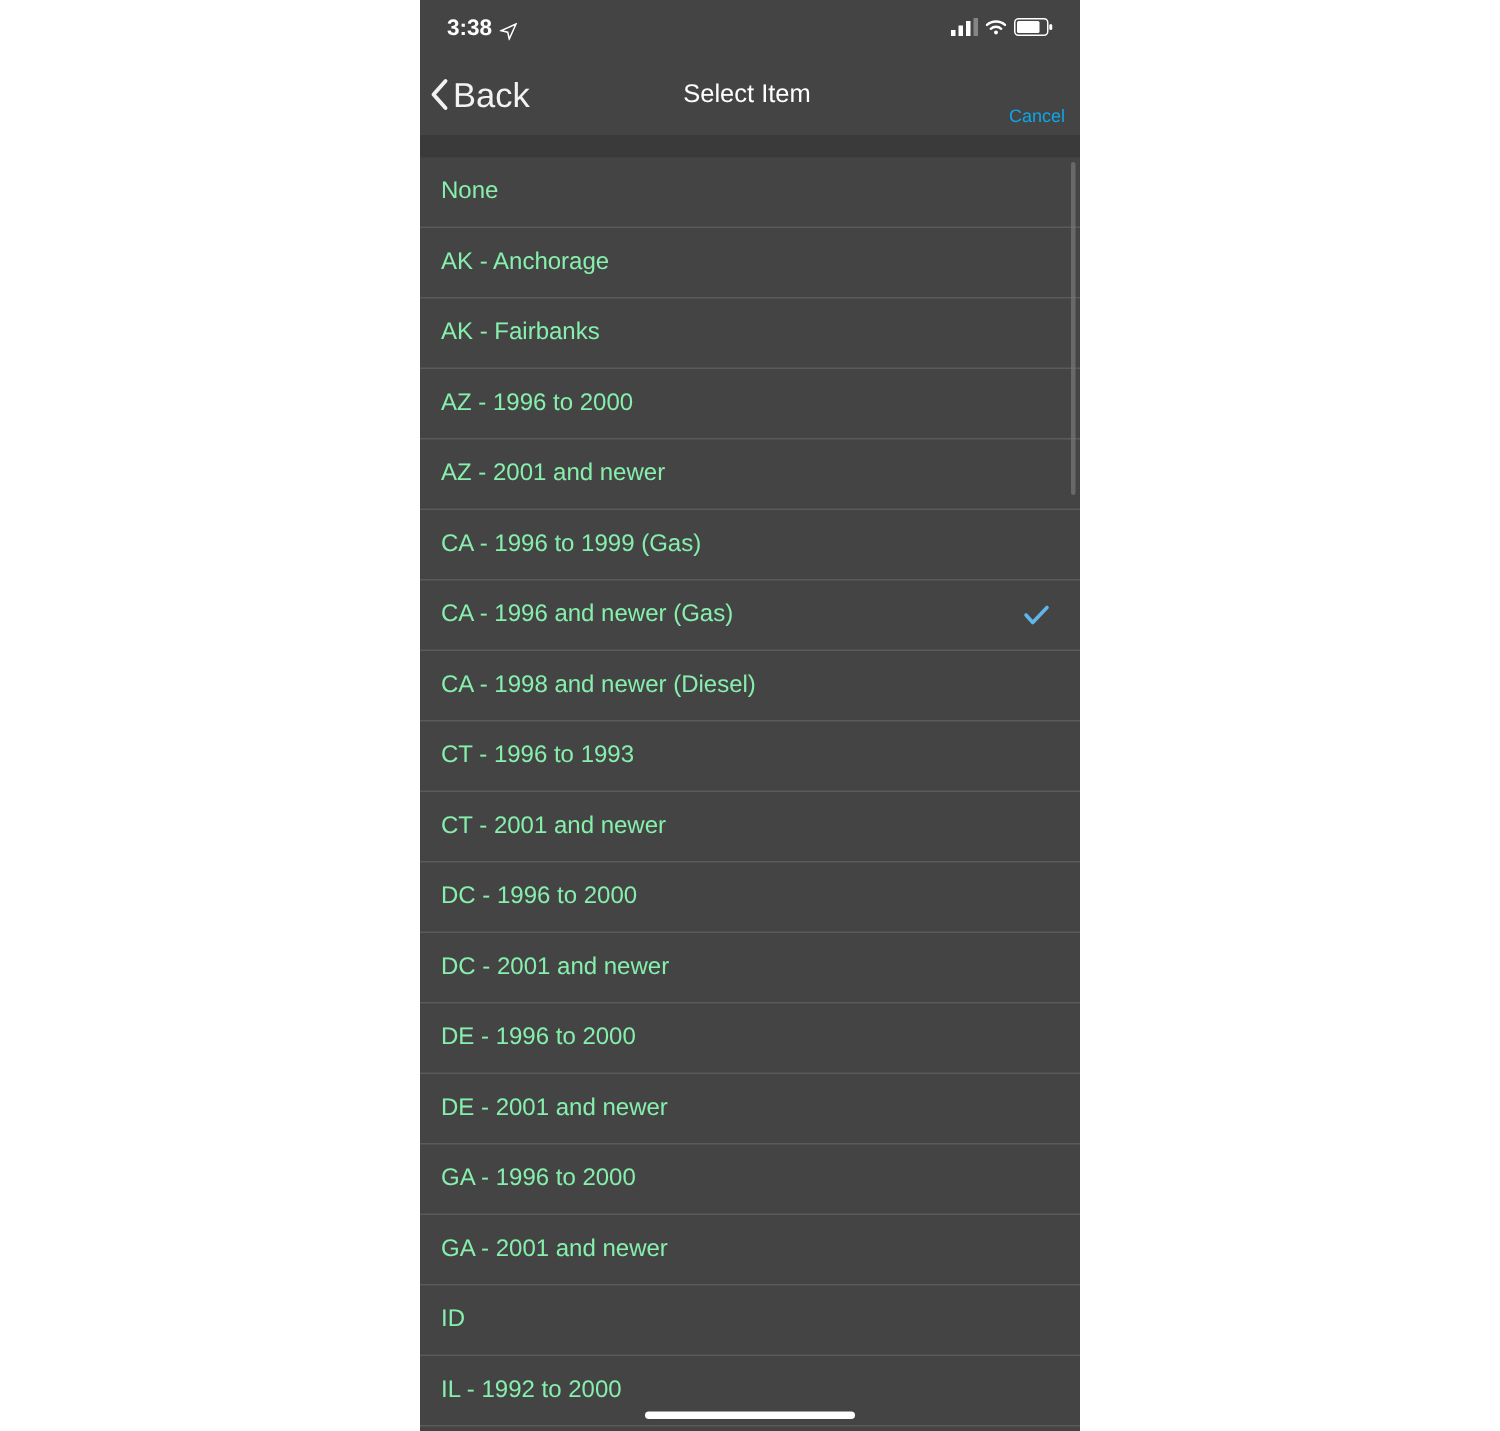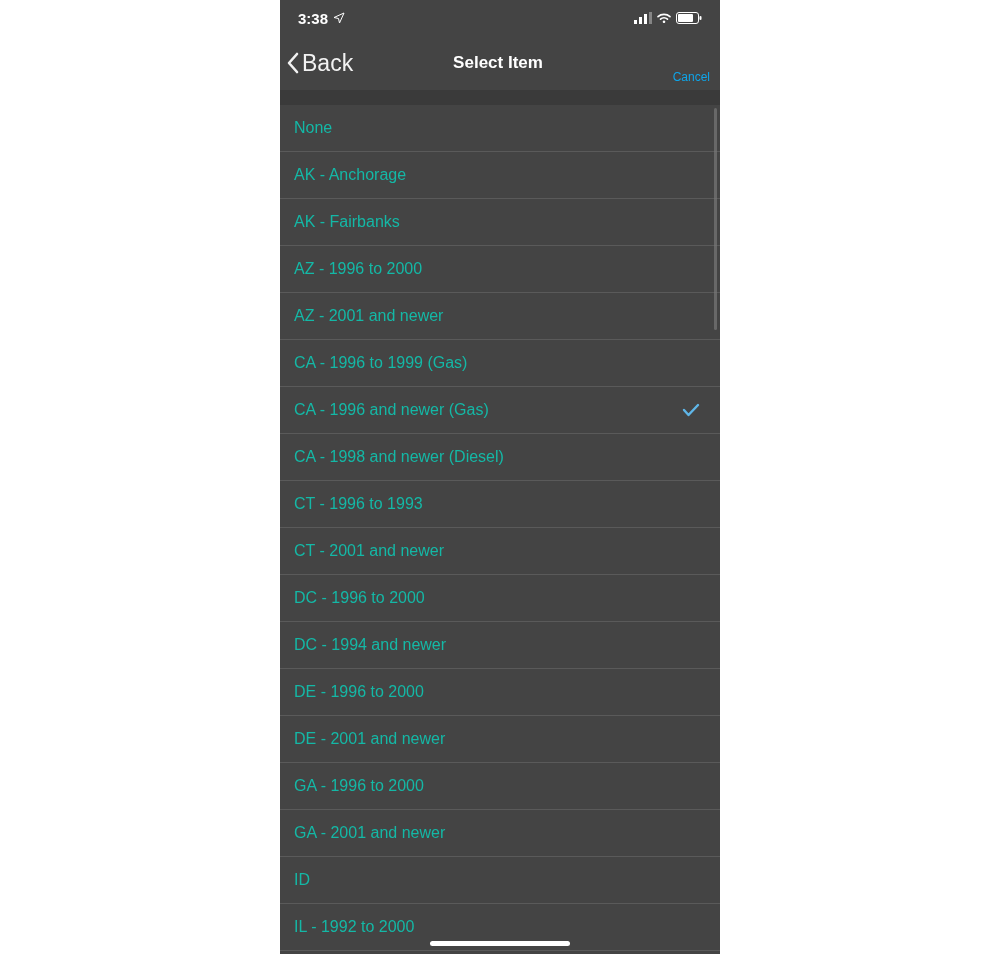--- a/index.html
+++ b/index.html
@@ -21,42 +21,42 @@
     }
     .status-bar {
       height: 36px;
       display: flex;
       align-items: center;
       justify-content: space-between;
       padding: 0 18px;
       font-size: 15px;
       font-weight: 600;
     }
-    .status-left { display: flex; align-items: center; gap: 5px; }
+    .status-left { display: flex; align-items: flex-end; gap: 5px; }
     .status-right { display: flex; align-items: center; gap: 4px; }
     .nav-bar {
       height: 54px;
       display: flex;
       align-items: center;
       justify-content: space-between;
       padding: 0 10px 0 6px;
     }
     .back-btn {
       display: flex;
       align-items: center;
       gap: 2px;
       font-size: 23px;
       font-weight: 400;
       color: #f2f2f2;
       cursor: pointer;
       min-width: 80px;
     }
     .nav-title {
       font-size: 17px;
-      font-weight: 700;
+      font-weight: 400;
       text-align: center;
       flex: 1;
     }
     .cancel-btn {
       font-size: 12px;
       font-weight: 400;
       color: #0ea5e9;
       cursor: pointer;
       text-align: right;
       min-width: 80px;
@@ -73,21 +73,21 @@
     .list-row {
       min-height: 47px;
       padding: 13px 20px 13px 14px;
       display: flex;
       align-items: center;
       justify-content: space-between;
       border-bottom: 0.5px solid rgba(255,255,255,0.12);
       font-size: 16px;
       font-weight: 400;
       cursor: pointer;
-      color: #14b8a6;
+      color: #86efac;
     }
     .check-icon {
       color: #5fb6e8;
       font-size: 18px;
     }
     .scroll-indicator {
       position: absolute;
       right: 3px;
       top: 108px;
       width: 3px;
@@ -195,21 +195,21 @@
       <div class="list-row">
         <span>CT - 1996 to 1993</span>
       </div>
       <div class="list-row">
         <span>CT - 2001 and newer</span>
       </div>
       <div class="list-row">
         <span>DC - 1996 to 2000</span>
       </div>
       <div class="list-row">
-        <span>DC - 1994 and newer</span>
+        <span>DC - 2001 and newer</span>
       </div>
       <div class="list-row">
         <span>DE - 1996 to 2000</span>
       </div>
       <div class="list-row">
         <span>DE - 2001 and newer</span>
       </div>
       <div class="list-row">
         <span>GA - 1996 to 2000</span>
       </div>

